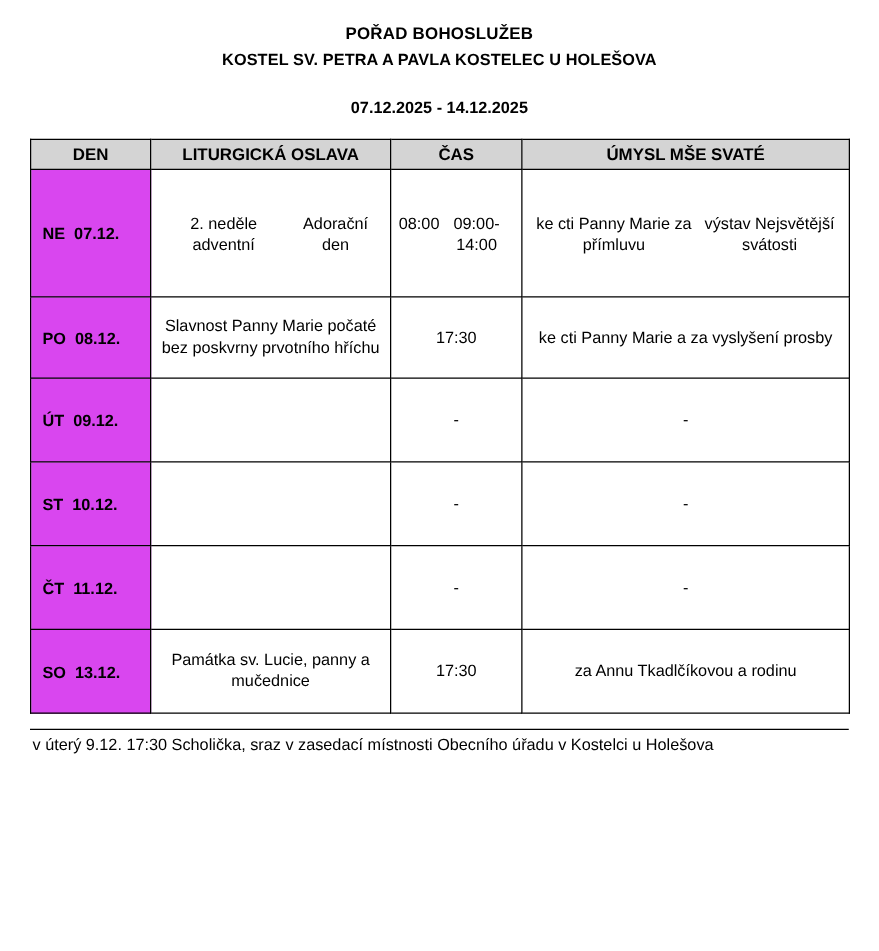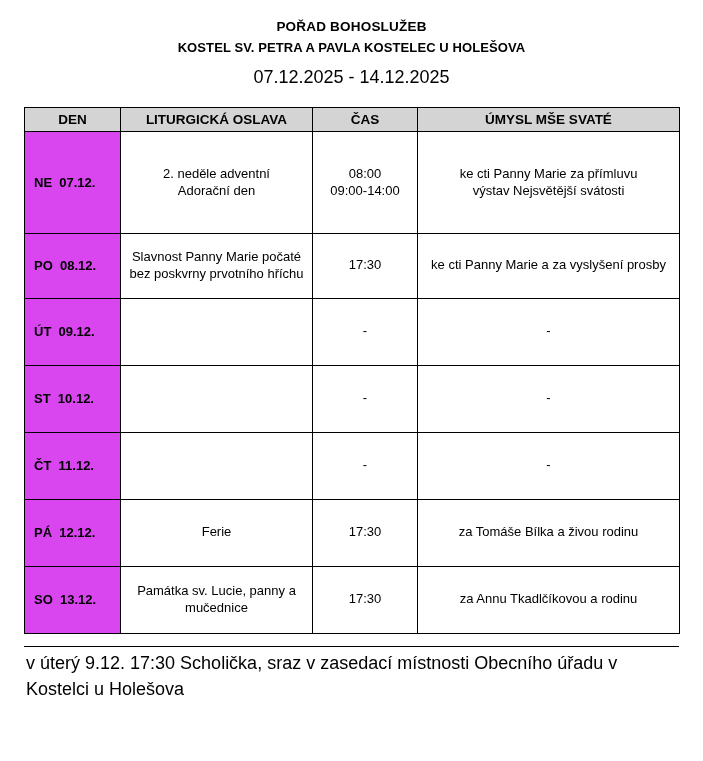--- a/index.html
+++ b/index.html
@@ -30,23 +30,23 @@
     font-weight: bold;
     letter-spacing: 0.2px;
   }
   .header .line2 {
     font-size: 13px;
     font-weight: bold;
     letter-spacing: 0.1px;
     margin-top: 3px;
   }
   .header .line3 {
-    font-size: 18px;
-    font-weight: normal;
-    margin-top: 10px;
+    font-size: 13px;
+    font-weight: bold;
+    margin-top: 21px;
   }
 
   table.schedule {
     margin-top: 17px;
     border-collapse: collapse;
     width: 655px;
     table-layout: fixed;
     border: 1.5px solid #000;
   }
   table.schedule th,
@@ -86,35 +86,35 @@
   td.time { font-size: 13px; }
   td.intent { font-size: 13px; }
 
   
   .split-cell {
     padding: 0 !important;
     height: 100%;
   }
   .split-inner {
     display: flex;
-    flex-direction: column;
+    flex-direction: row;
     height: 100%;
     box-sizing: border-box;
     padding: 14px 6px 12px 6px;
   }
   .split-inner > div {
     text-align: center;
     line-height: 1.3;
   }
 
   .footer {
     margin-top: 12px;
     width: 655px;
     box-sizing: border-box;
-    font-size: 18px;
+    font-size: 13px;
     line-height: 1.45;
     padding: 3px 2px 0 2px;
     border-top: 1.5px solid #000;
   }
 </style>
 </head>
 <body>
 
 <div class="page">
 
@@ -183,26 +183,20 @@
         <td class="intent">-</td>
       </tr>
 
       <tr style="height:67px;">
         <td class="day">ČT  11.12.</td>
         <td class="lit"></td>
         <td class="time">-</td>
         <td class="intent">-</td>
       </tr>
 
-      <tr style="height:67px;">
-        <td class="day">PÁ  12.12.</td>
-        <td class="lit">Ferie</td>
-        <td class="time">17:30</td>
-        <td class="intent">za Tomáše Bílka a živou rodinu</td>
-      </tr>
 
       <tr style="height:67px;">
         <td class="day">SO  13.12.</td>
         <td class="lit">Památka sv. Lucie, panny a mučednice</td>
         <td class="time">17:30</td>
         <td class="intent">za Annu Tkadlčíkovou a rodinu</td>
       </tr>
 
     </tbody>
   </table>

